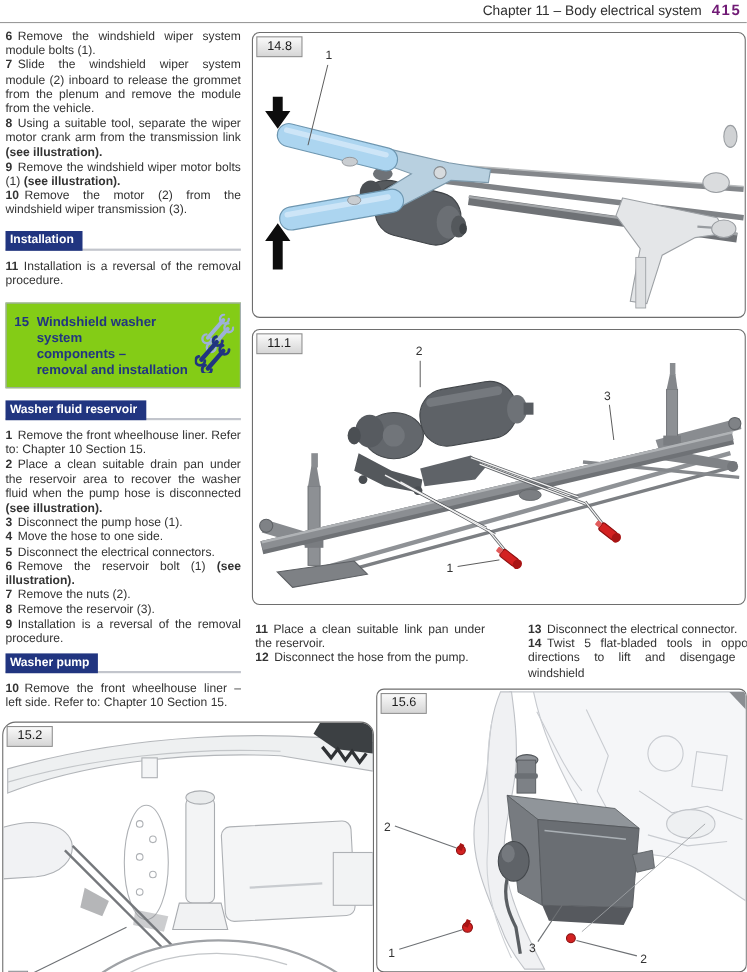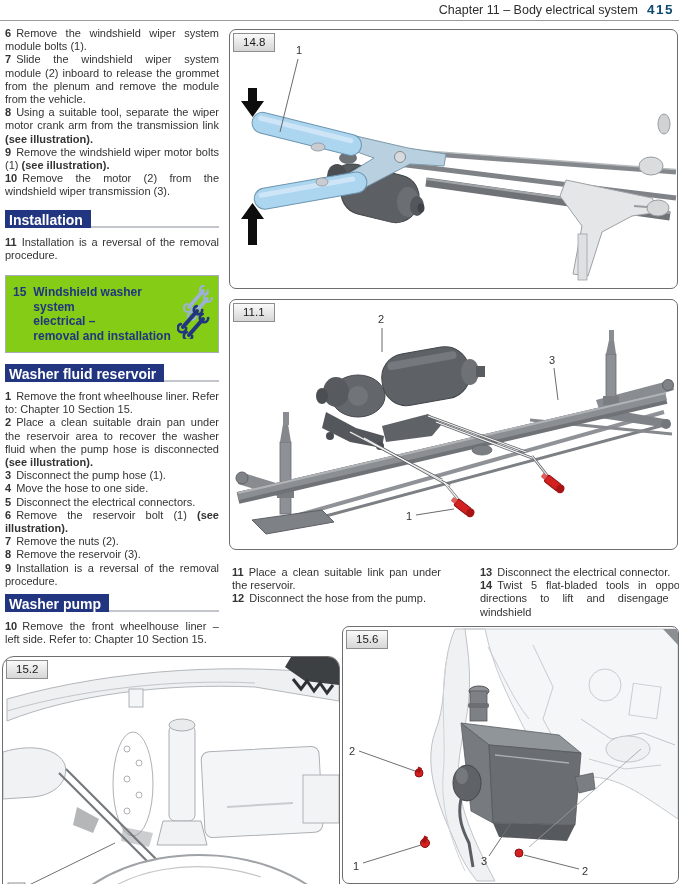--- a/index.html
+++ b/index.html
@@ -1,34 +1,34 @@
 <!DOCTYPE html>
 <html><head>
 <meta charset="utf-8">
 <style>
   html,body{margin:0;padding:0;background:#fff;}
   #page{position:relative;width:679px;height:884px;background:#fff;overflow:hidden;
         font-family:"Liberation Sans",sans-serif;color:#323232;}
   
   .hdr{position:absolute;top:2px;right:5px;font-size:12.5px;color:#2e2e2e;white-space:nowrap;}
-  .hdr .pgnum{font-weight:bold;font-size:13.5px;letter-spacing:1.5px;margin-left:9px;color:#0c4a6e;}
+  .hdr .pgnum{font-weight:bold;font-size:13.5px;letter-spacing:1.5px;margin-left:9px;color:#701a75;}
   .hdr-rule{position:absolute;top:20px;left:0;width:679px;height:1px;background:#9a9a9a;}
   
   .col{position:absolute;}
   #col-left{left:5px;top:27px;width:214px;}
   #col-mid{left:232px;top:566px;width:209px;}
   #col-right{left:460px;top:566px;width:217px;margin-left:20px;}
   .para{font-size:11px;line-height:13.2px;text-align:justify;margin:0;color:#333;}
   .para .n{font-weight:bold;margin-right:5px;}
   .para .tail{font-weight:bold;}
   
   .sec-h{position:relative;height:18px;margin:11px 0 8px 0;}
   .sec-h .rule{position:absolute;left:0;right:0;bottom:0;height:2px;background:#c2c5cc;}
   .sec-chip{position:absolute;left:0;top:0;bottom:0;background:#213580;color:#fff;
-            font-weight:bold;font-size:14px;padding:2px 8px 0 4px;z-index:1;white-space:nowrap;}
+            font-weight:bold;font-size:11px;padding:2px 8px 0 4px;z-index:1;white-space:nowrap;}
   
   .sec-box{margin:13px 0 10px 0;background:#84cc16;border:1px solid #a6abbd;
            padding:9px 5px 9px 7px;display:flex;align-items:flex-start;}
   .sec-box .num{font-weight:bold;color:#213580;font-size:12px;margin-right:7px;line-height:14.5px;}
   .sec-box .ttl{font-weight:bold;color:#213580;font-size:12px;line-height:14.5px;flex:1;}
   .sec-box .spanners{width:36px;height:54px;flex:0 0 auto;margin-left:2px;}
   
   .fig{position:absolute;border:1.5px solid #6e6e6e;border-radius:7px;background:#fff;overflow:hidden;}
   #fig148{left:229px;top:29px;width:447px;height:258px;}
   #fig149{left:229px;top:299px;width:447px;height:249px;}
@@ -59,21 +59,21 @@
     <div class="sec-h">
       <div class="rule"></div>
       <span class="sec-chip">Installation</span>
     </div>
     <p class="para"><b class="n">11</b><span>Installation is a reversal of the removal procedure.</span></p>
 
     <div class="sec-box">
       <span class="num">15</span>
       <span class="ttl">
         <span>Windshield washer system</span><br>
-        <span>electrical –</span><br>
+        <span>components –</span><br>
         <span>removal and installation</span>
       </span>
       <svg class="spanners" viewBox="0 0 36 54">
         <g fill="none" stroke-linecap="round">
           <g stroke="#9db1d8">
             <line x1="12" y1="22" x2="26" y2="6" stroke-width="3.6"></line>
             <circle cx="27" cy="5" r="4" stroke-width="2.2" stroke-dasharray="18 7"></circle>
             <circle cx="11" cy="23" r="4" stroke-width="2.2" stroke-dasharray="18 7"></circle>
             <line x1="16" y1="30" x2="30" y2="14" stroke-width="3.6"></line>
             <circle cx="31" cy="13" r="4" stroke-width="2.2" stroke-dasharray="18 7"></circle>

